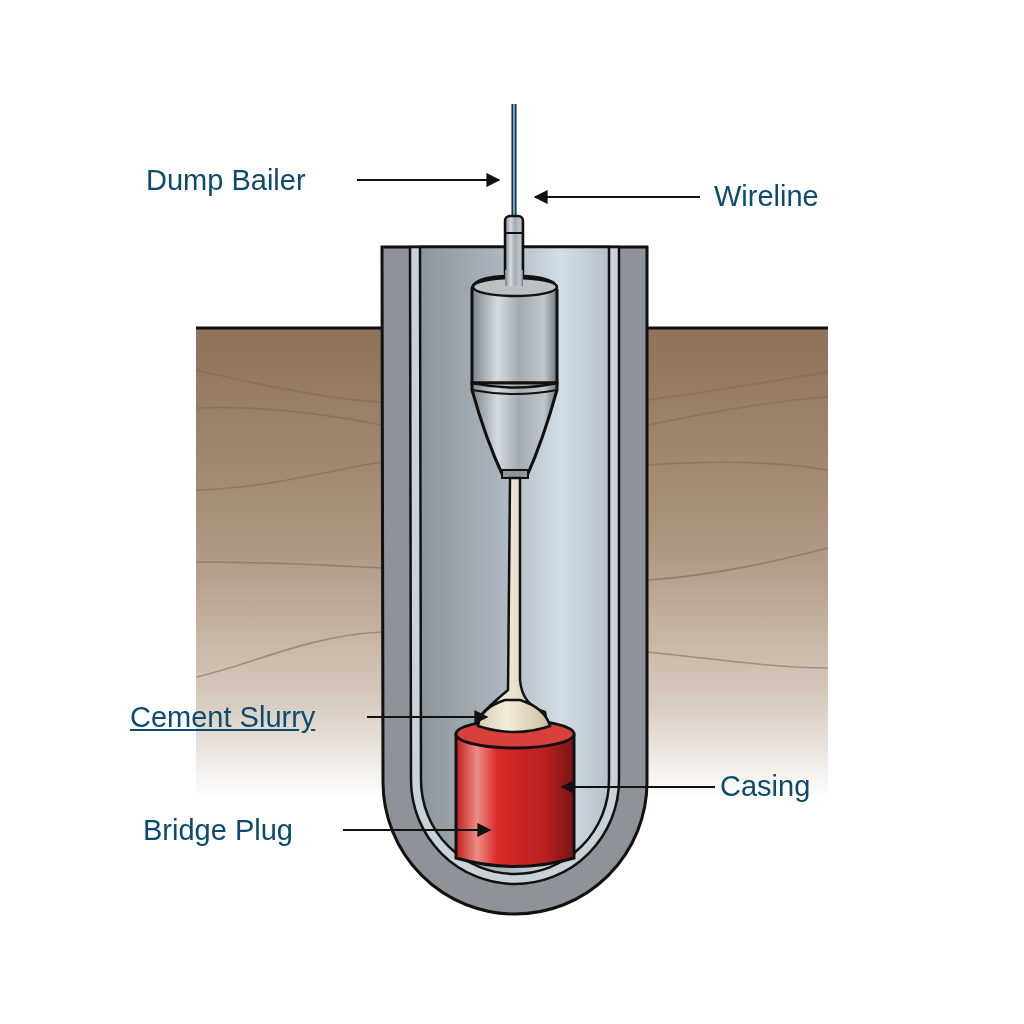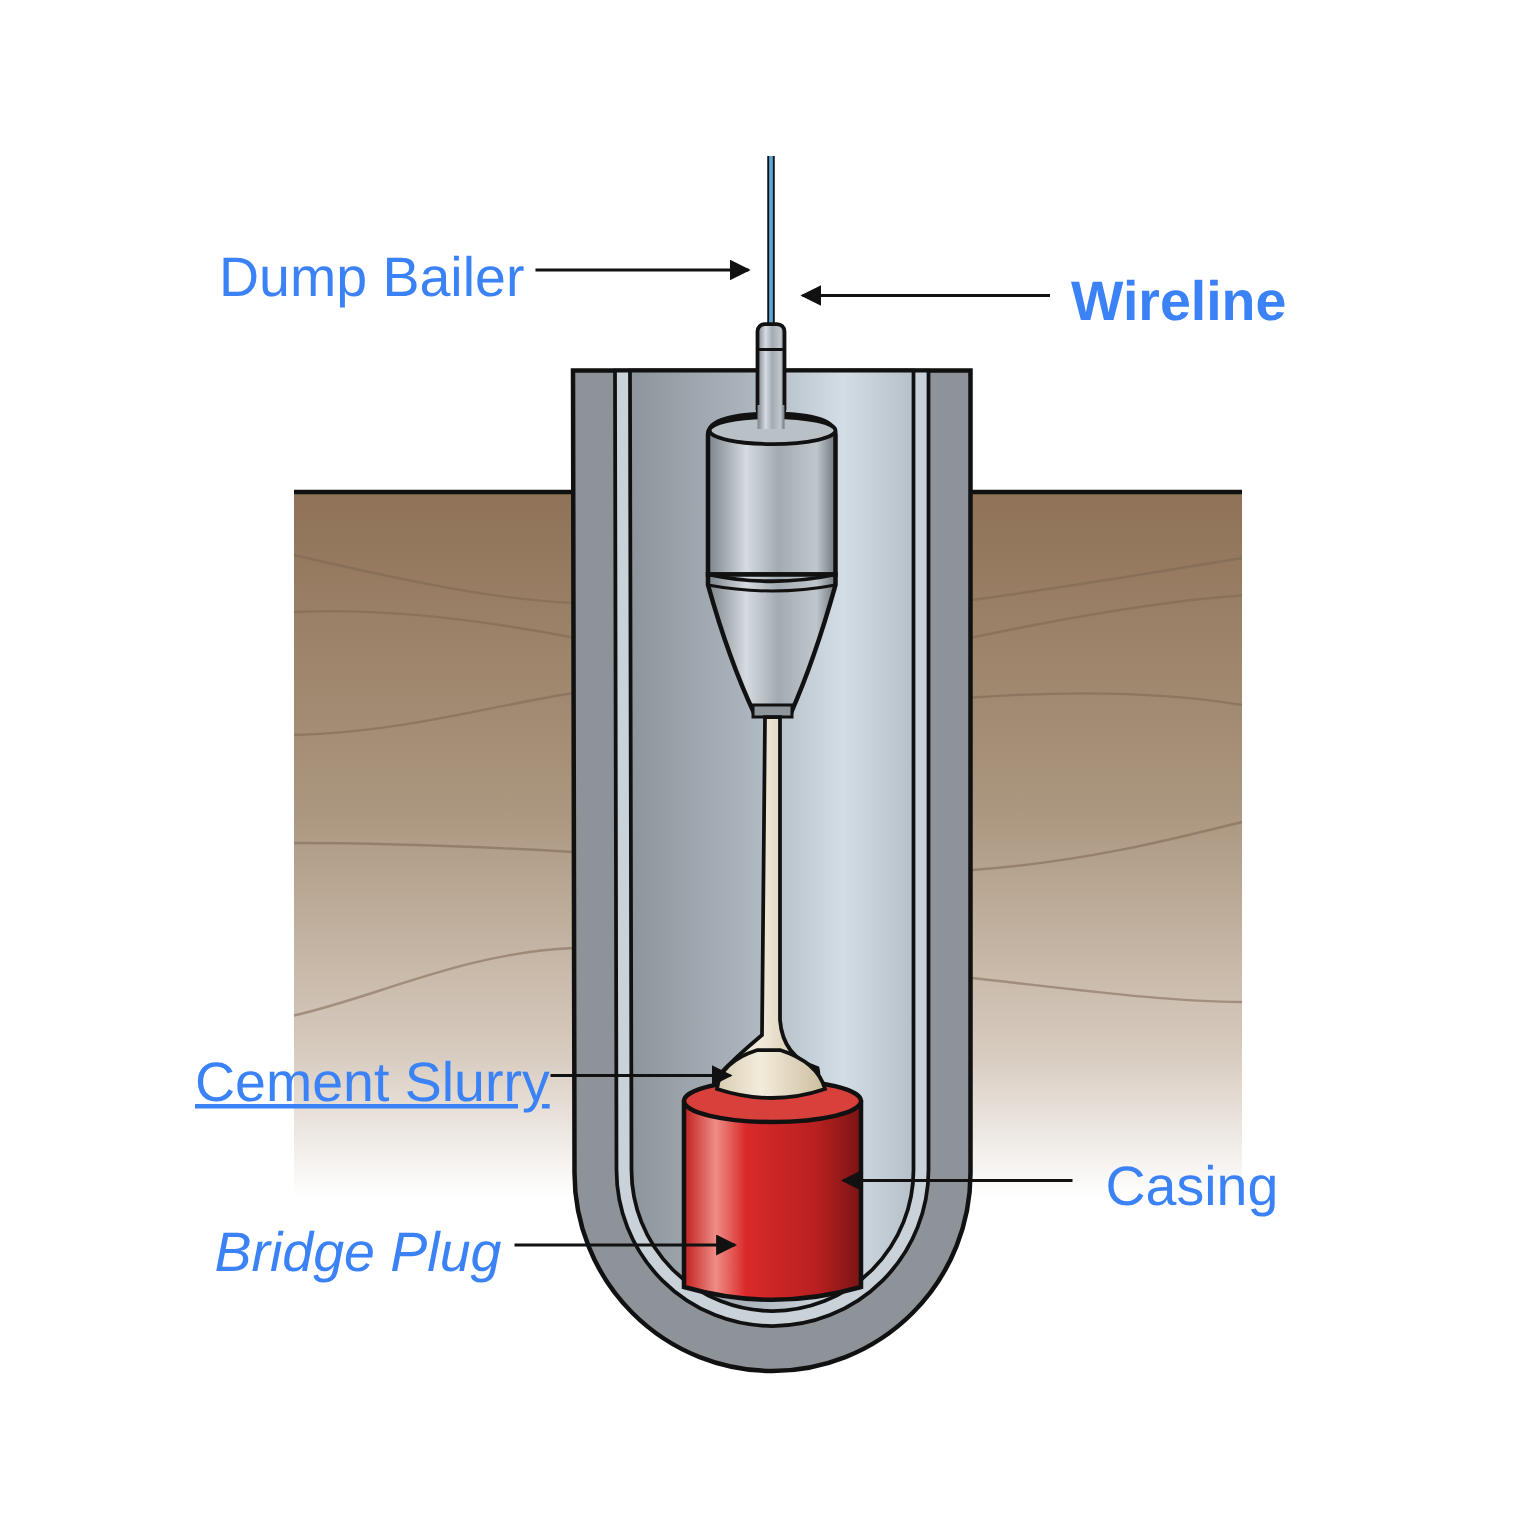--- a/index.html
+++ b/index.html
@@ -1,19 +1,19 @@
 <!DOCTYPE html>
 <html><head>
 <meta charset="utf-8">
 <style>
   html, body { margin: 0; padding: 0; background: #ffffff; }
   body { width: 1024px; height: 1024px; position: relative; overflow: hidden;
          font-family: "Liberation Sans", "DejaVu Sans", sans-serif; }
   #diagram { position: absolute; left: 0; top: 0; width: 1024px; height: 1024px; }
-  .label { position: absolute; font-size: 37px; color: #3b82f6; white-space: nowrap; line-height: 1; }
+  .label { position: absolute; font-size: 29px; color: #0c4a6e; white-space: nowrap; line-height: 1; }
 </style>
 </head>
 <body>
 
 <svg id="diagram" viewBox="0 0 1024 1024" xmlns="http://www.w3.org/2000/svg">
   <defs>
     <linearGradient id="earthGrad" x1="0" y1="0" x2="0" y2="1">
       <stop offset="0" stop-color="#8f7257"></stop>
       <stop offset="0.45" stop-color="#ab967f"></stop>
       <stop offset="0.8" stop-color="#d8ccc0"></stop>
@@ -102,16 +102,16 @@
   <g>
     <line x1="357" y1="180" x2="499" y2="180" stroke="#111" stroke-width="2" marker-end="url(#arrowhead)"></line>
     <line x1="700" y1="197" x2="535" y2="197" stroke="#111" stroke-width="2" marker-end="url(#arrowhead)"></line>
     <line x1="367" y1="717" x2="487" y2="717" stroke="#111" stroke-width="2" marker-end="url(#arrowhead)"></line>
     <line x1="715" y1="787" x2="562" y2="787" stroke="#111" stroke-width="2" marker-end="url(#arrowhead)"></line>
     <line x1="343" y1="830" x2="490" y2="830" stroke="#111" stroke-width="2" marker-end="url(#arrowhead)"></line>
   </g>
 </svg>
 
 <div class="label" style="left:146px; top:166px;">Dump Bailer</div>
-<div class="label" style="left:714px; top:182px;font-weight:bold;">Wireline</div>
+<div class="label" style="left:714px; top:182px;">Wireline</div>
 <div class="label" style="left:130px; top:703px;text-decoration:underline;">Cement Slurry</div>
-<div class="label" style="left:737px; top:772px;">Casing</div>
-<div class="label" style="left:143px; top:816px;font-style:italic;">Bridge Plug</div>
+<div class="label" style="left:720px; top:772px;">Casing</div>
+<div class="label" style="left:143px; top:816px;">Bridge Plug</div>
 
 </body></html>

